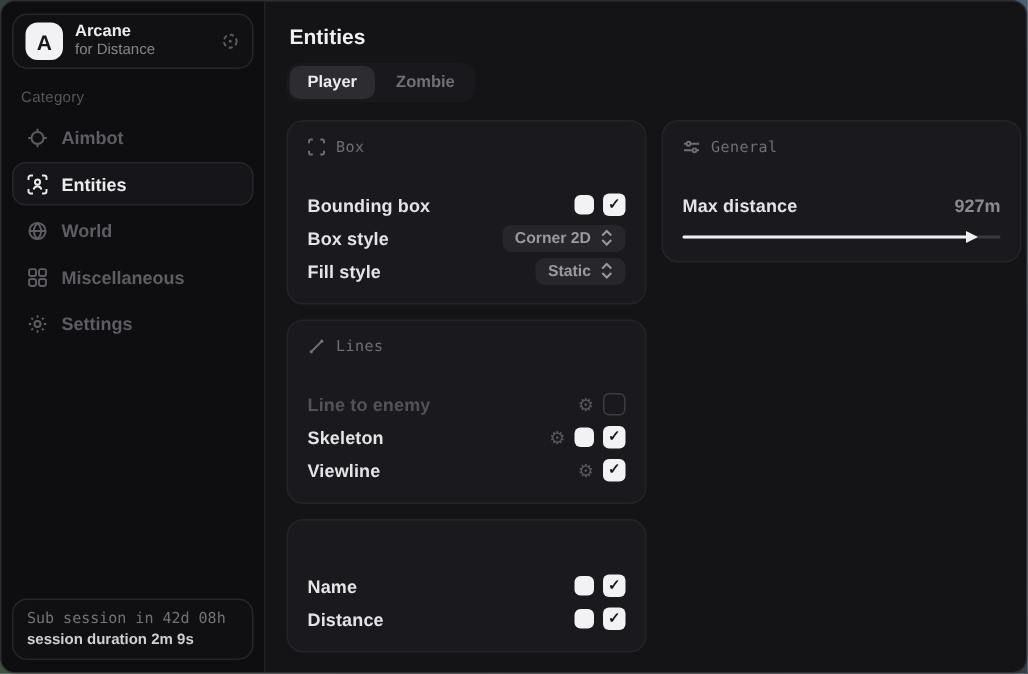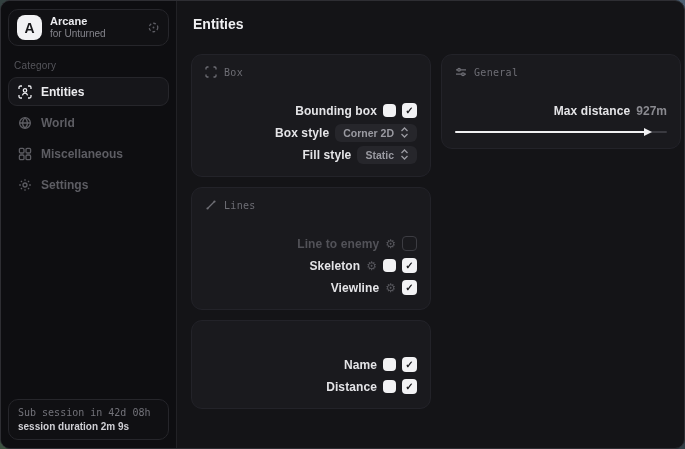--- a/index.html
+++ b/index.html
@@ -53,21 +53,21 @@
   
   .main{flex:1;padding:13px 14px;box-sizing:border-box;display:flex;flex-direction:column;}
   .page-title{font-size:14px;font-weight:700;color:#f0f0f2;margin:2px 0 10px 2px;}
   .tabs{display:inline-flex;gap:2px;background:#19191d;border-radius:9px;padding:2px;align-self:flex-start;}
   .tab{
     font-size:11px;font-weight:600;color:#707076;border-radius:7px;
     padding:5px 12px;cursor:pointer;
   }
   .tab.active{background:#2c2c31;color:#ececef;}
   .columns{display:flex;gap:10px;margin-top:12px;align-items:flex-start;}
-  .col{display:flex;flex-direction:column;gap:10px;width:240px;text-align:right;}
+  .col{display:flex;flex-direction:column;gap:10px;width:240px;}
   .card{
     background:#1a1a1e;border:1px solid #232329;border-radius:11px;
     padding:11px 13px;box-sizing:border-box;width:100%;
   }
   .card-header{
     display:flex;align-items:center;gap:7px;color:#6e6e75;
     font-family:"DejaVu Sans Mono",monospace;font-size:10px;letter-spacing:.3px;
     margin-bottom:6px;
   }
   .card-header svg{display:block;}
@@ -100,33 +100,42 @@
 </head>
 <body>
 
 <div class="window">
 
   <div class="sidebar">
     <div class="logo-card">
       <div class="logo-square">A</div>
       <div class="logo-text">
         <div class="logo-title">Arcane</div>
-        <div class="logo-sub">for Unturned</div>
+        <div class="logo-sub">for Distance</div>
       </div>
       <span class="target-btn">
         <svg width="13" height="13" viewBox="0 0 14 14" fill="none" stroke="currentColor" stroke-width="1.4">
           <circle cx="7" cy="7" r="4.6" stroke-dasharray="3 2.2"></circle>
             <circle cx="7" cy="7" r="1" fill="currentColor" stroke="none"></circle>
         </svg>
       </span>
     </div>
 
     <div class="category">Category</div>
 
     <div class="nav">
+      <div class="nav-item">
+        <span class="nav-icon">
+          <svg width="14" height="14" viewBox="0 0 14 14" fill="none" stroke="currentColor" stroke-width="1.3">
+            <circle cx="7" cy="7" r="4"></circle>
+              <path d="M7 0.8v2.4M7 10.8v2.4M0.8 7h2.4M10.8 7h2.4"></path>
+          </svg>
+        </span>
+        <span class="nav-label">Aimbot</span>
+      </div>
       <div class="nav-item active">
         <span class="nav-icon">
           <svg width="14" height="14" viewBox="0 0 14 14" fill="none" stroke="currentColor" stroke-width="1.3">
             <path d="M1 4V2.5A1.5 1.5 0 0 1 2.5 1H4M10 1h1.5A1.5 1.5 0 0 1 13 2.5V4M13 10v1.5a1.5 1.5 0 0 1-1.5 1.5H10M4 13H2.5A1.5 1.5 0 0 1 1 11.5V10"></path>
             <circle cx="7" cy="5.4" r="1.7"></circle>
               <path d="M4.4 10.4c.4-1.6 1.4-2.3 2.6-2.3s2.2.7 2.6 2.3"></path>
           </svg>
         </span>
         <span class="nav-label">Entities</span>
       </div>
@@ -163,20 +172,24 @@
 
     <div class="sb-footer">
       <div class="l1">Sub session in 42d 08h</div>
       <div class="l2">session duration 2m 9s</div>
     </div>
   </div>
 
   <div class="main">
     <div class="page-title">Entities</div>
 
+    <div class="tabs">
+      <div class="tab active">Player</div>
+      <div class="tab">Zombie</div>
+    </div>
 
     <div class="columns">
 
       <div class="col">
 
         <div class="card">
           <div class="card-header">
             <svg width="12" height="12" viewBox="0 0 12 12" fill="none" stroke="currentColor" stroke-width="1.3">
               <path d="M1 3.5V2.2C1 1.5 1.5 1 2.2 1h1.3M8.5 1h1.3C10.5 1 11 1.5 11 2.2v1.3M11 8.5v1.3c0 .7-.5 1.2-1.2 1.2H8.5M3.5 11H2.2C1.5 11 1 10.5 1 9.8V8.5"></path>
             </svg>

